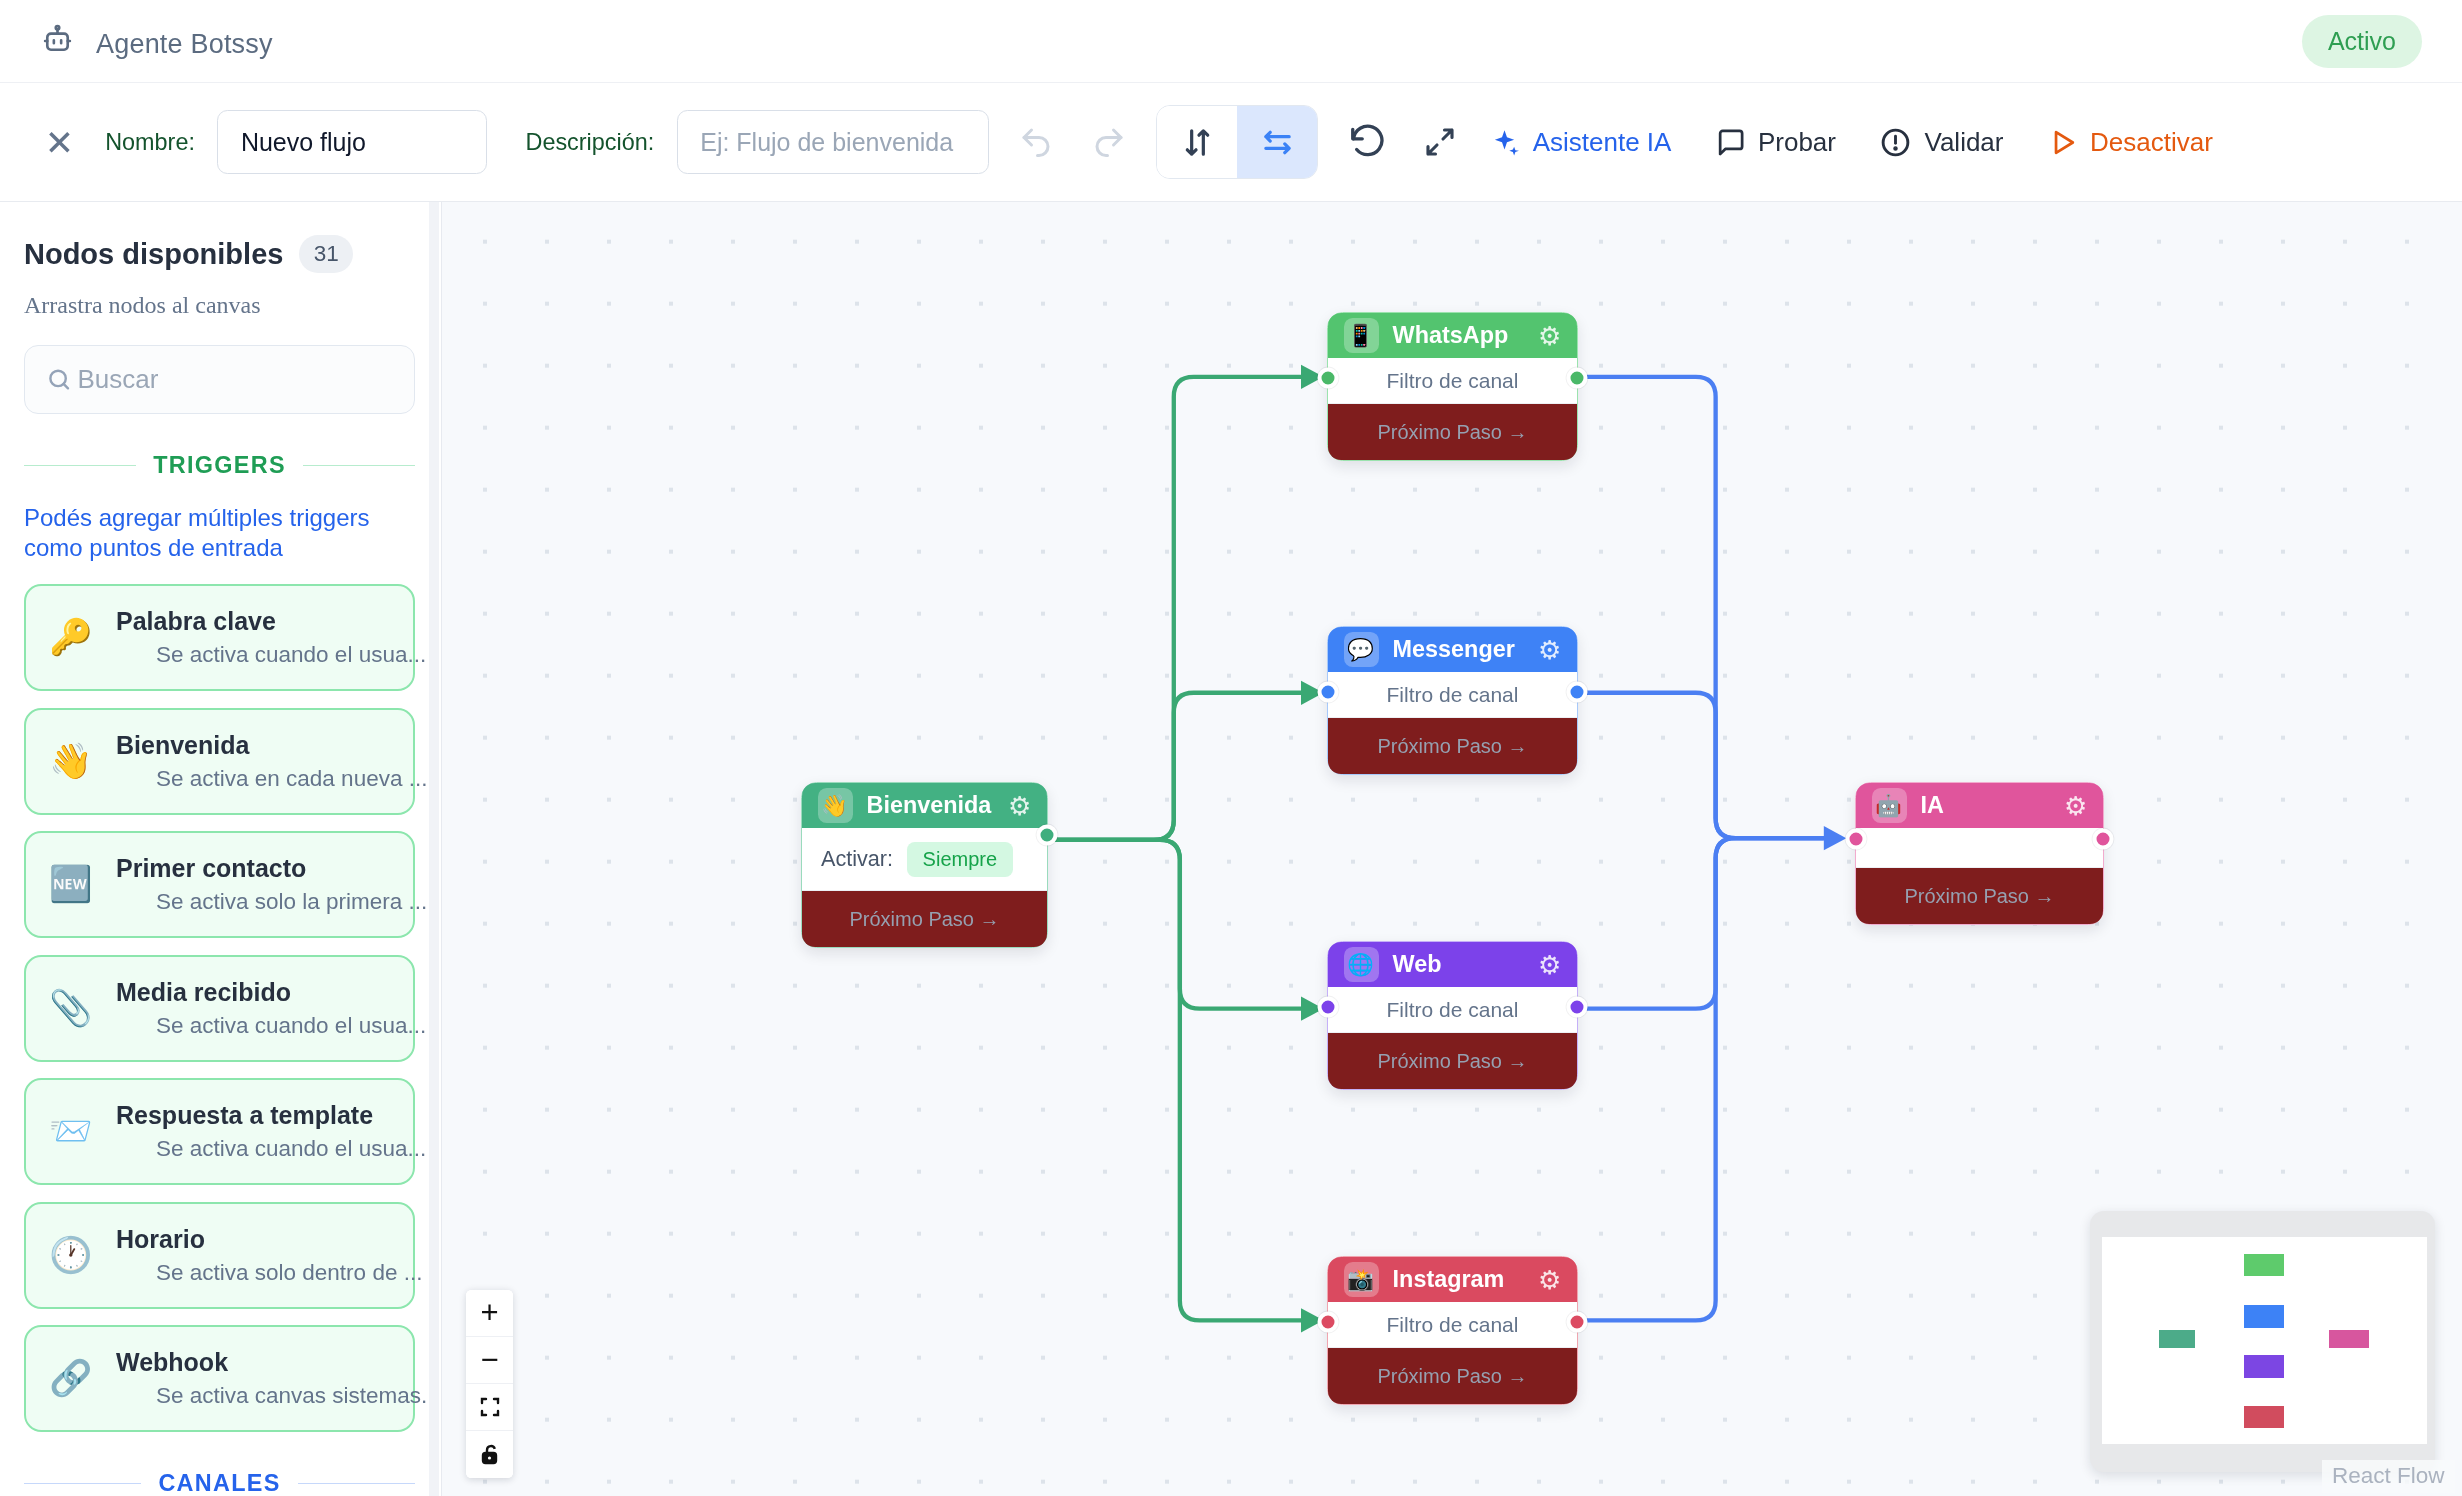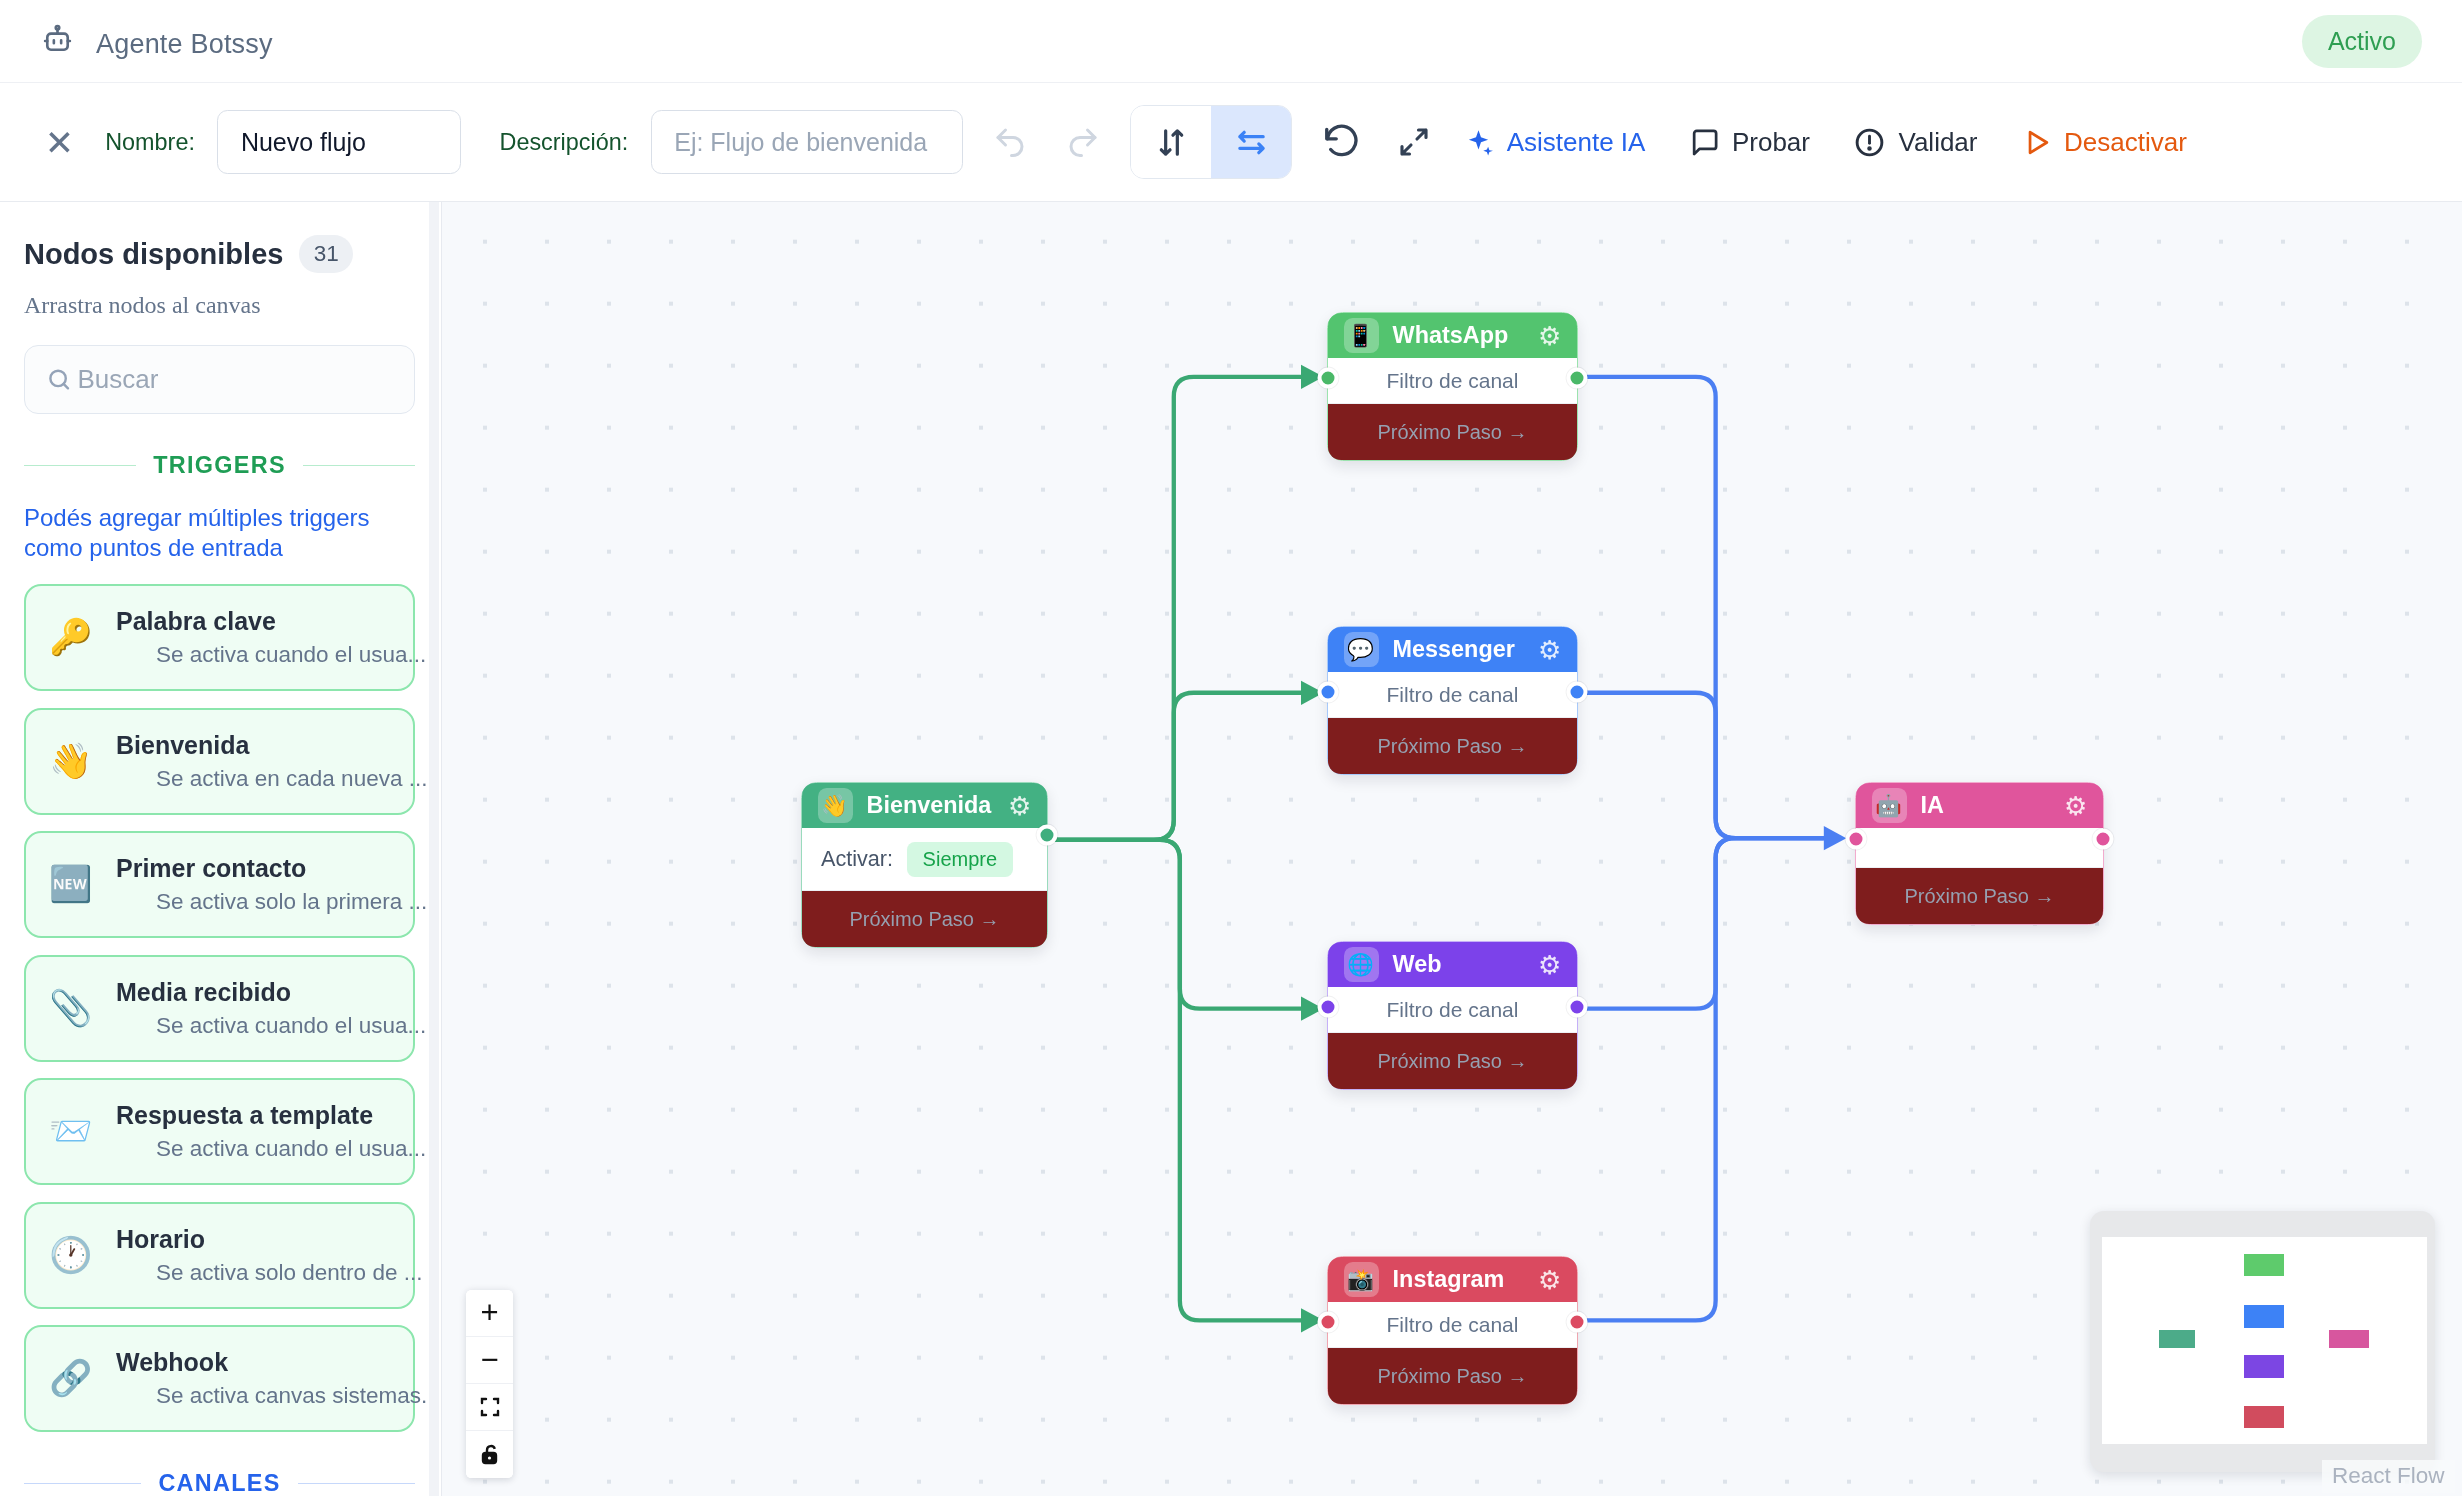--- a/index.html
+++ b/index.html
@@ -15,21 +15,21 @@
     font-weight:500; padding:12px 26px; border-radius:865px; }
 
   
   .toolbar { height:119px; display:flex; align-items:center; gap:22.5px; padding:0 36px;
     border-bottom:1.7px solid #e8ebf0; background:#fff; }
   .tb-close { font-size:35px; color:#64748b; background:none; border:none; cursor:pointer; line-height:1; padding:5.2px 8.7px; }
   .tb-label { font-size:23.4px; color:#14532d; white-space:nowrap; }
   .tb-input { height:64px; border:1.7px solid #d9dfe8; border-radius:10.4px; padding:0 22.5px;
     font-size:25px; color:#0f172a; outline:none; font-family:"Liberation Sans",sans-serif; background:#fff; }
   .tb-input::placeholder { color:#9aa6b6; }
-  .tb-input.name { width:244px; font-weight:500; }
+  .tb-input.name { width:270px; font-weight:500; }
   .tb-input.desc { width:312px; }
   .icon-btn { background:none; border:none; cursor:pointer; display:flex; align-items:center;
     justify-content:center; padding:7px; }
   .segmented { display:flex; border:1.7px solid #e2e8f0; border-radius:14px; overflow:hidden; height:74px; }
   .segment { width:80px; display:flex; align-items:center; justify-content:center; border:none;
     background:#fff; cursor:pointer; }
   .segment.active { background:#dbe7fd; }
   .tb-text-btn { display:flex; align-items:center; gap:12px; background:none; border:none;
     font-size:26px; cursor:pointer; font-family:"Liberation Sans",sans-serif; white-space:nowrap; }
   .tb-text-btn.assistant { color:#2563eb; }

